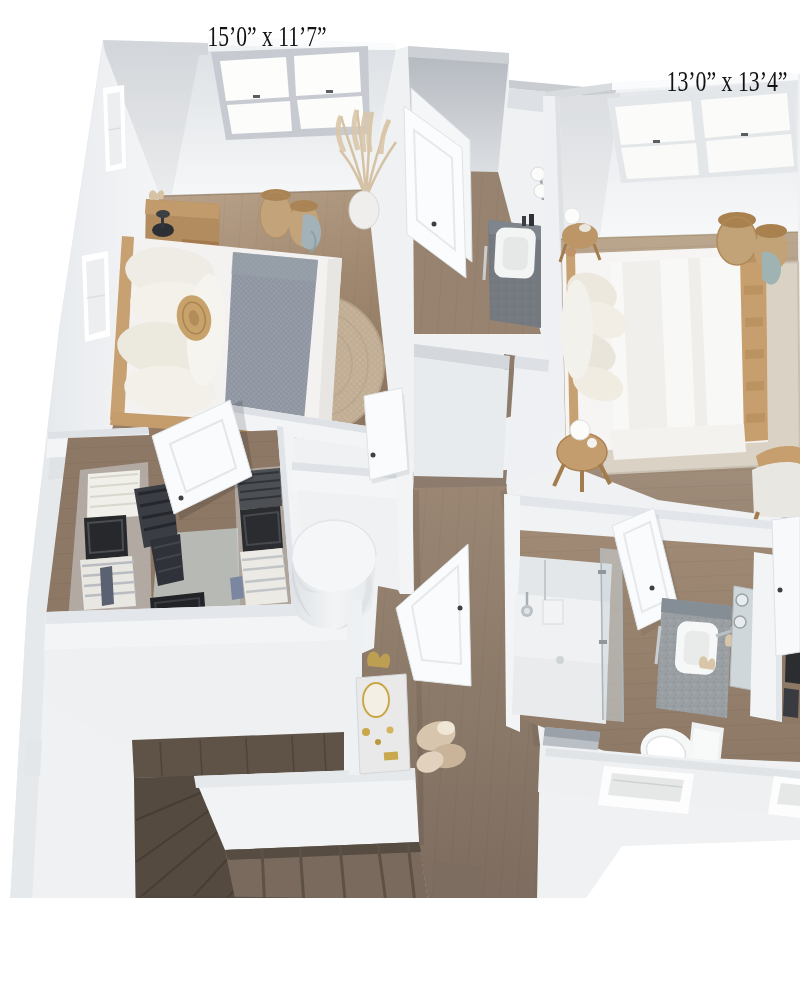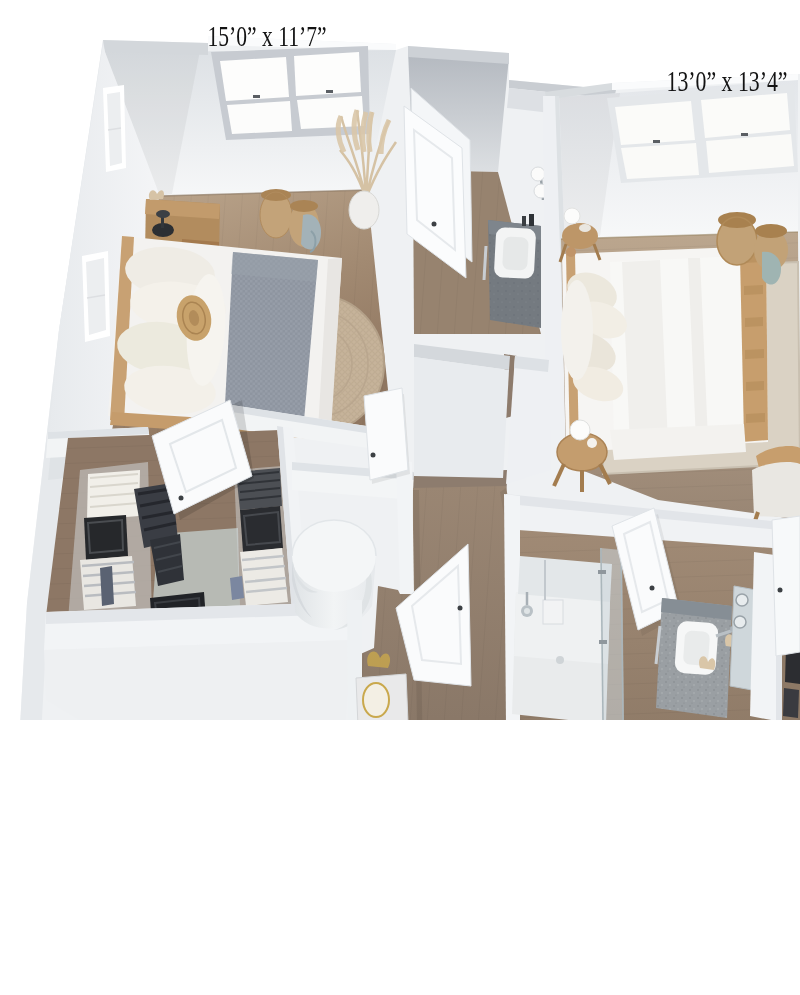--- a/index.html
+++ b/index.html
@@ -1,16 +1,16 @@
 <!DOCTYPE html>
 <html><head>
 <meta charset="utf-8">
 <style>
   html,body{margin:0;padding:0;background:#ffffff;}
-  #stage{position:relative;width:800px;height:720px;background:#ffffff;overflow:hidden;
+  #stage{position:relative;width:800px;height:898px;background:#ffffff;overflow:hidden;
          font-family:"Liberation Serif", serif;}
   svg{position:absolute;left:0;top:0;}
 </style>
 </head>
 <body>
 <div id="stage">
 <svg width="800" height="995" viewBox="0 0 800 995">
 <defs>
   <linearGradient id="wallN1" x1="0" y1="0" x2="0" y2="1">
     <stop offset="0" stop-color="#dde1e5"></stop>

